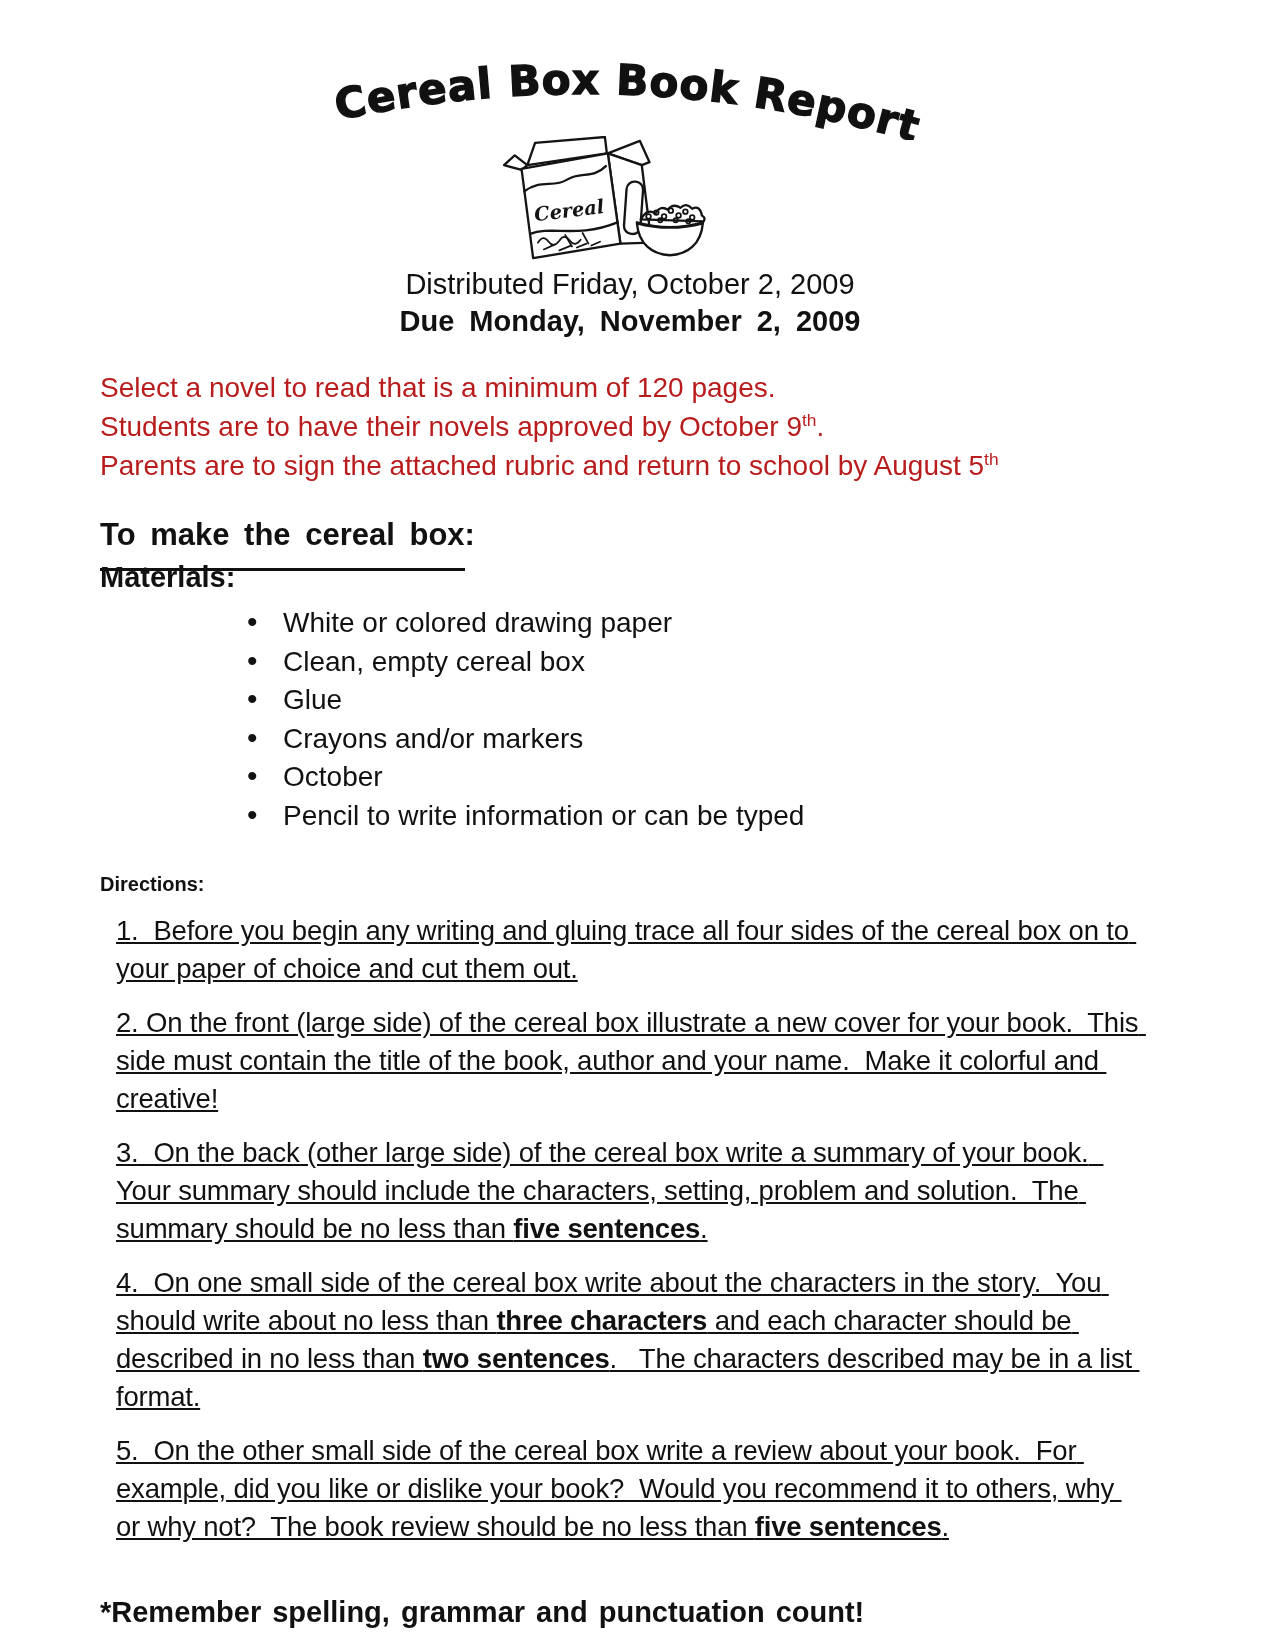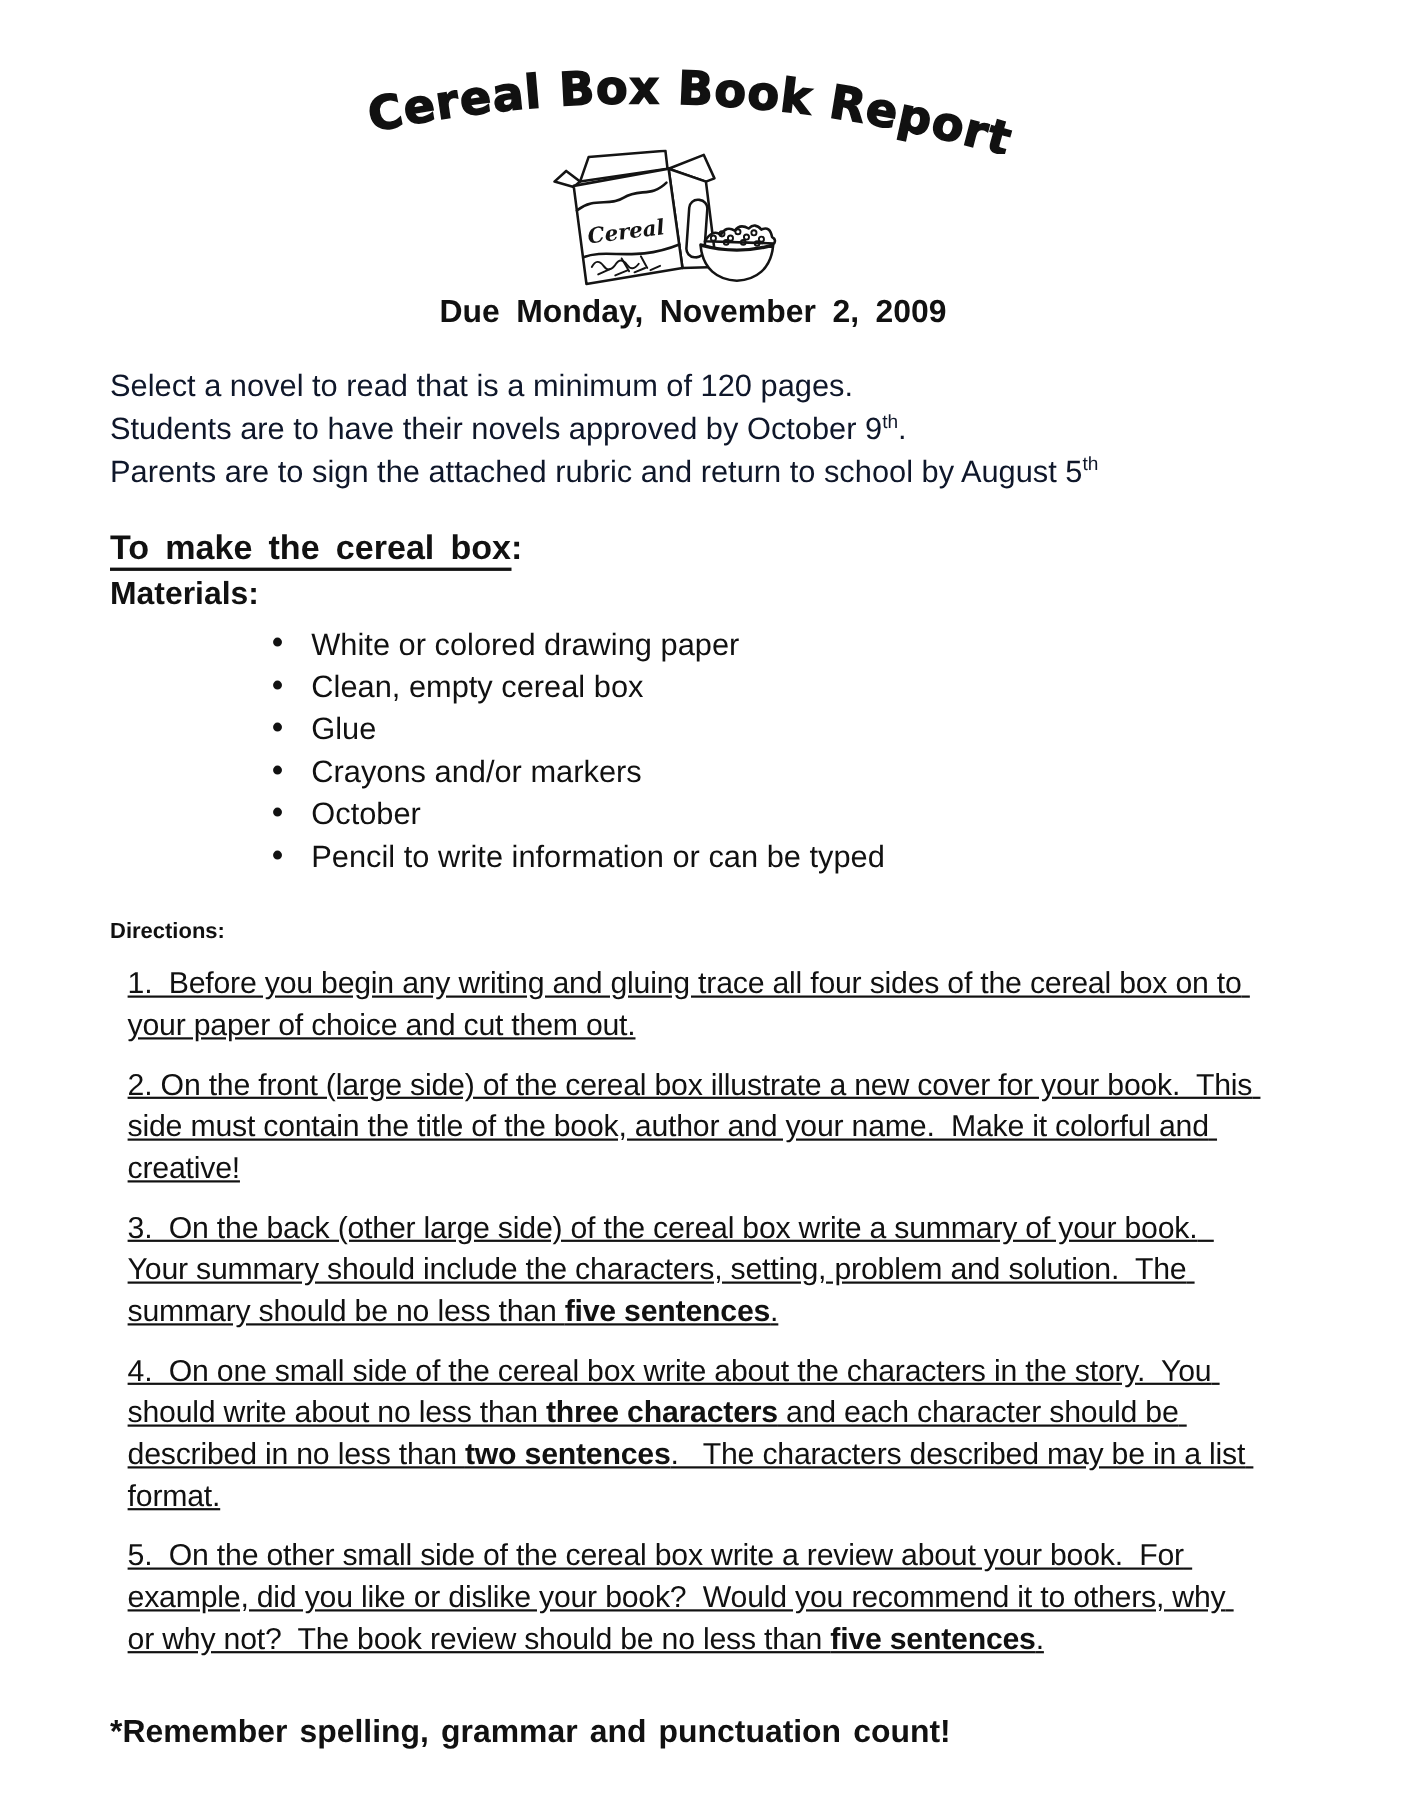--- a/index.html
+++ b/index.html
@@ -19,27 +19,27 @@
 
   
   .illu-wrap { text-align:center; margin-top:-4px; height:128px; }
   .illu-wrap svg { display:inline-block; transform:translateX(-28px); }
 
   
   .dates { text-align:center; font-size:29px; line-height:37px; margin-top:2px; }
   .due-line { font-weight:bold; word-spacing:7px; }
 
   
-  .notice { margin-top:28px; font-size:28px; line-height:39px; color:#0f172a; }
+  .notice { margin-top:28px; font-size:28px; line-height:39px; color:#b91c1c; }
   .notice p { margin:0; }
   sup.th { font-size:0.62em; vertical-align:super; line-height:0; }
 
   
   .make-heading { margin-top:32px; font-size:31px; font-weight:bold; word-spacing:6px; }
-  .make-heading .u { border-bottom:3px solid #111; padding-bottom:1px;text-align:center; }
+  .make-heading .u { border-bottom:3px solid #111; padding-bottom:16px;text-align:center; }
   .sub-heading { font-size:29px; font-weight:bold; margin-top:8px; }
 
   ul.materials { list-style:none; margin:10px 0 0 0; padding:0 0 0 147px;
                  font-size:28px; line-height:38.5px; }
   ul.materials li { position:relative; padding-left:36px; }
   ul.materials li::before { content:"\2022"; position:absolute; left:0; top:-1px;
                             font-size:30px; }
 
   
   .directions-heading { margin-top:38px; font-size:20px; font-weight:bold; }
@@ -115,20 +115,21 @@
           </g>
 
           <path class="ln" d="M146,89 q34,10 68,0"></path>
 
           <path class="lnf" d="M146,90 C148,112 162,122 180,123 C198,122 212,112 214,90 q-34,9 -68,0 Z"></path>
         </g>
       </svg>
     </div>
 
     <div class="dates">
+      <div>Distributed Friday, October 2, 2009</div>
       <div class="due-line">Due Monday, November 2, 2009</div>
     </div>
 
     <div class="notice">
       <p><span>Select a novel to read that is a minimum of 120 pages.</span></p>
       <p><span>Students are to have their novels approved by October 9</span><sup class="th">th</sup><span>.</span></p>
       <p><span>Parents are to sign the attached rubric and return to school by August 5</span><sup class="th">th</sup></p>
     </div>
 
     <div class="make-heading">

